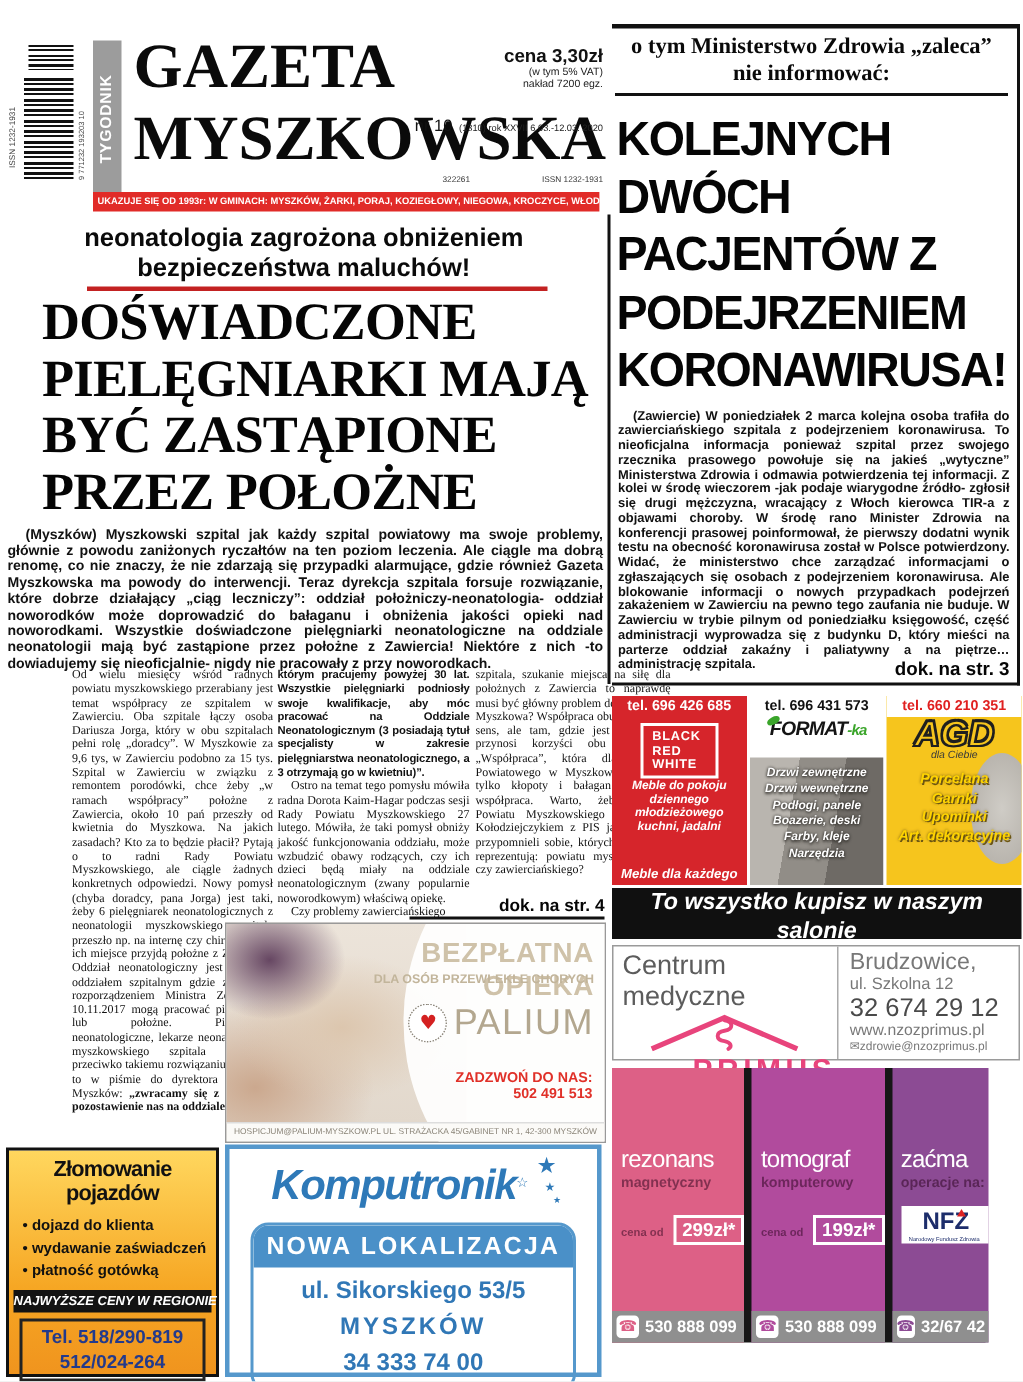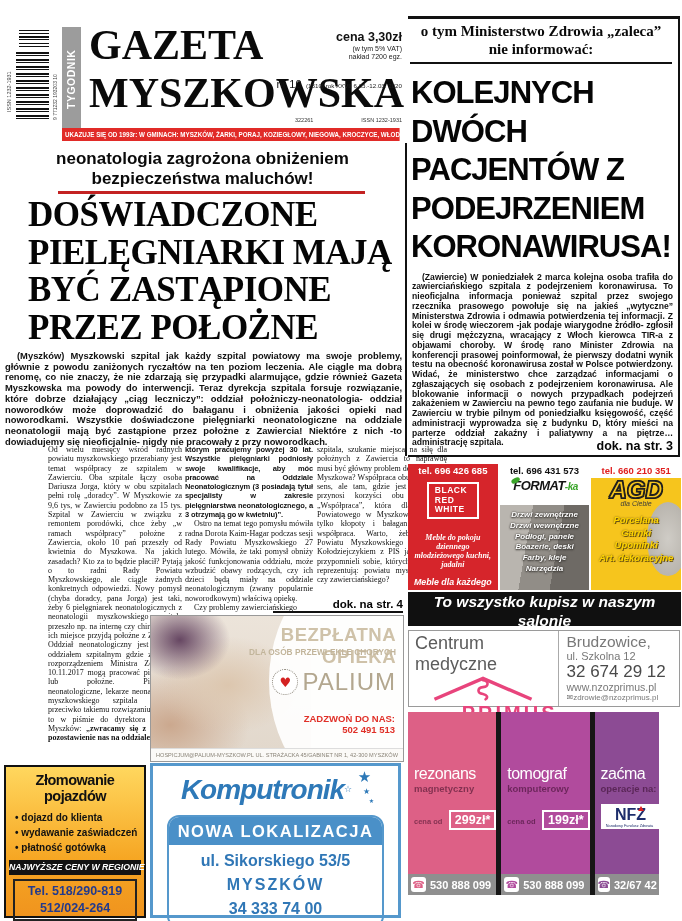--- a/index.html
+++ b/index.html
@@ -62,21 +62,21 @@
   .dok3 { position:absolute; right:5px; bottom:2px; width:170px; text-align:right; font-weight:bold; font-size:12.5px; color:#050505; }
 
   
   .furn { left:408px; top:464px; width:273px; height:162px; }
   .furn-row { display:flex; gap:2px; height:126px; }
   .panel { flex:1; position:relative; overflow:hidden; text-align:center; }
   .tel { font-size:9.5px; font-weight:bold; line-height:14px; white-space:nowrap; }
   .p1 { background:#d6252b; color:#fff; }
   .brw-box { margin:4px auto 0; width:52px; border:2px solid #fff; padding:2px 4px; font-size:8.5px;
     font-weight:bold; letter-spacing:.5px; line-height:9.5px; text-align:left; padding-left:6px; }
-  .p1-text { margin-top:14px; padding:0 3px; font-size:8px; font-weight:bold; font-style:italic; line-height:9.3px;font-family:Liberation Serif, serif; }
+  .p1-text { margin-top:0; padding:0 3px; font-size:8px; font-weight:bold; font-style:italic; line-height:9.3px; }
   .p1-foot { position:absolute; bottom:3px; width:100%; font-size:8.8px; font-weight:bold; font-style:italic; }
   .p2 { background:#fff; }
   .p2 .tel { color:#111; }
   .fmt-logo { font-size:13px; font-weight:bold; font-style:italic; color:#141414; letter-spacing:-.5px; }
   .fmt-ka { color:#3aa52a; font-size:10px; }
   .leaf { display:inline-block; width:9px; height:4.5px; background:#3aa52a; border-radius:50%;
     transform:rotate(-28deg); vertical-align:top; margin:0 -7px 0 0; }
   .p2-photo { position:absolute; left:0; right:0; top:41px; bottom:0;
     background:linear-gradient(100deg,#b9b5af 0 32%,#918d87 32% 62%,#6e6a65 62%); }
   .p2-items { position:relative; padding-top:5px; font-size:8px; font-weight:bold; font-style:italic;

